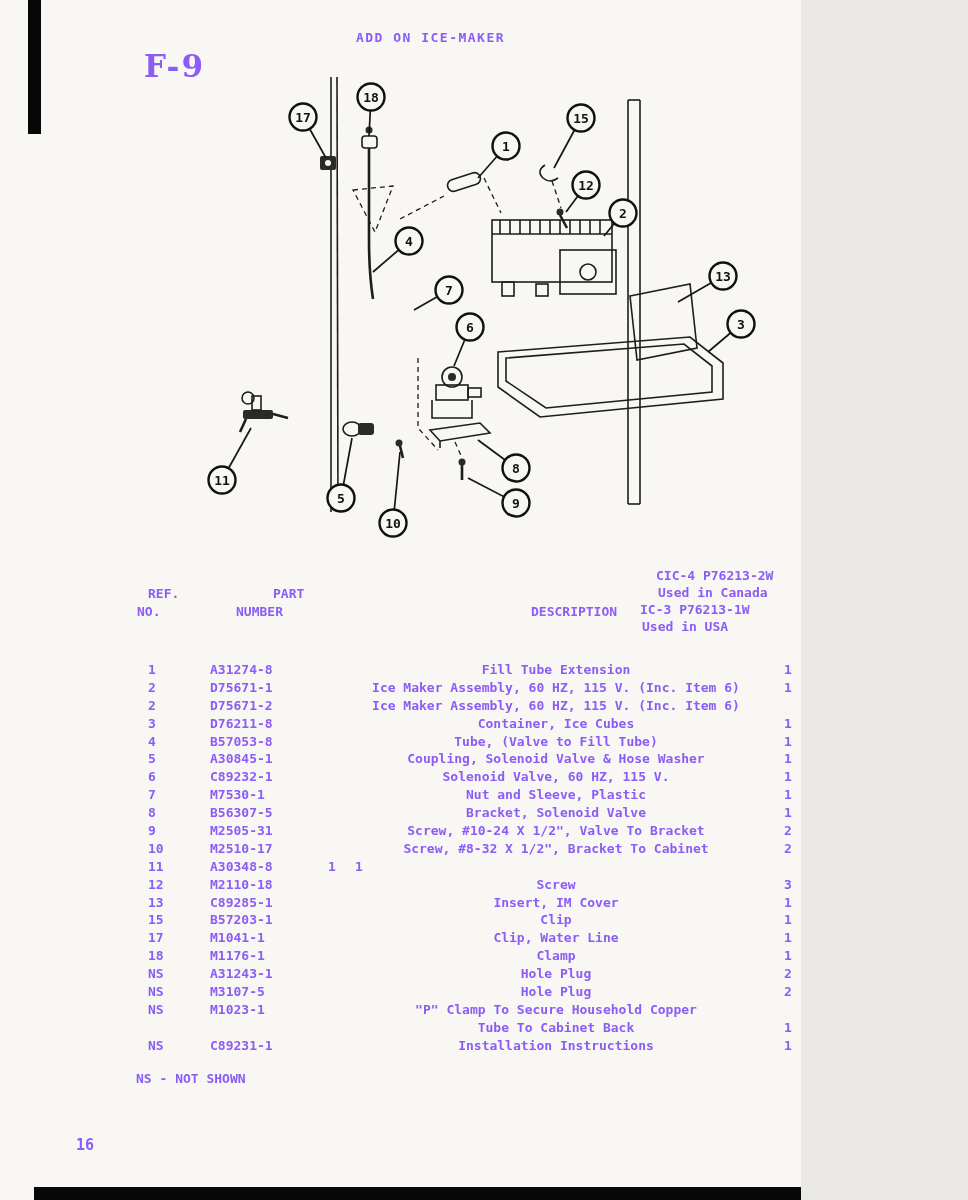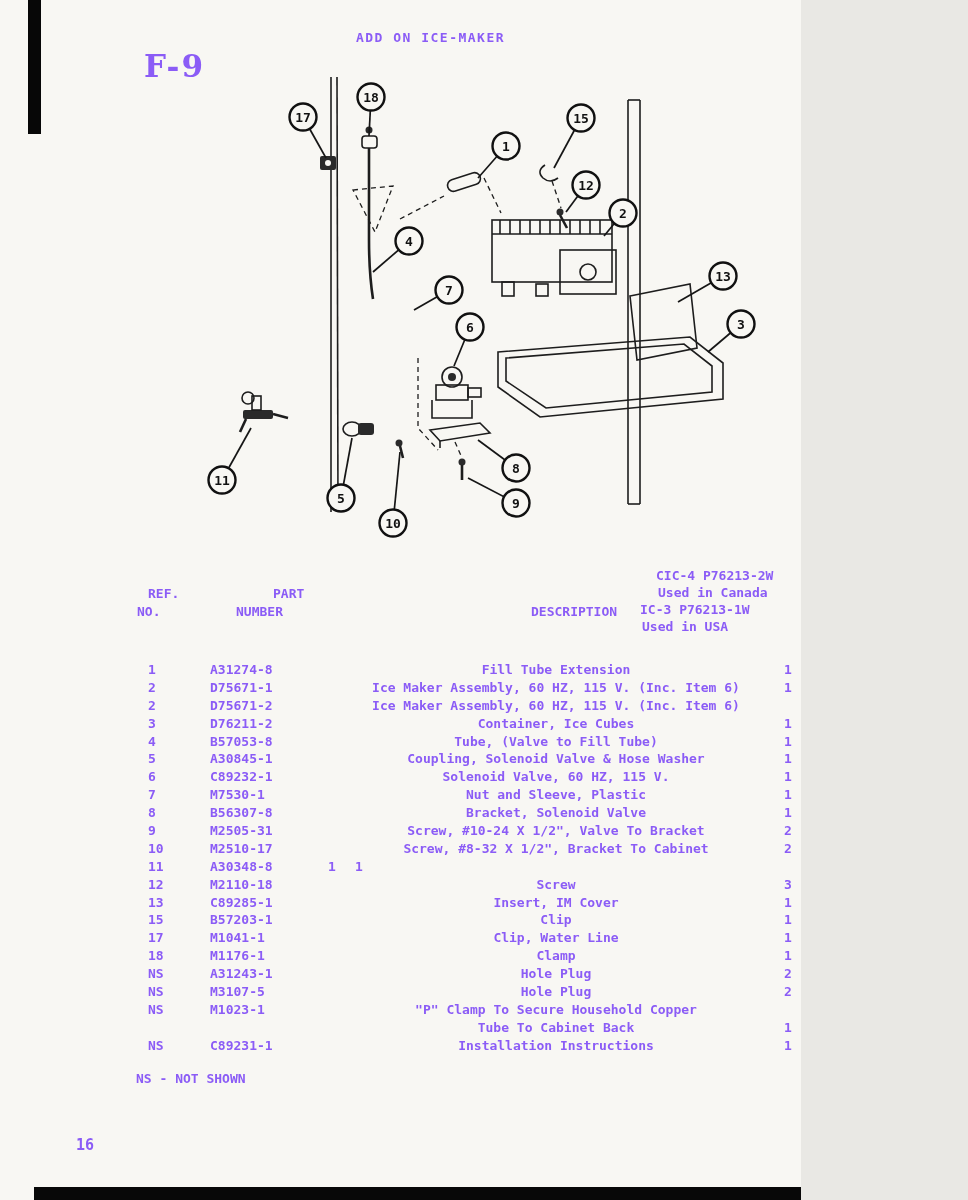--- a/index.html
+++ b/index.html
@@ -242,26 +242,26 @@
   <div class="th th-q1">CIC-4 P76213-2W</div>
   <div class="th th-q2">Used in Canada</div>
   <div class="th th-q3">IC-3 P76213-1W</div>
   <div class="th th-q4">Used in USA</div>
 
   <div class="tbl">
     <div id="parts-rows">
         <div class="prow"><span class="c-ref">1</span><span class="c-part">A31274-8</span><span class="c-desc">Fill Tube Extension</span><span class="c-qty1">1</span><span class="c-qty2">1</span></div>
         <div class="prow"><span class="c-ref">2</span><span class="c-part">D75671-1</span><span class="c-desc">Ice Maker Assembly, 60 HZ, 115 V. (Inc. Item 6)</span><span class="c-qty1">1</span><span class="c-qty2"></span></div>
         <div class="prow"><span class="c-ref">2</span><span class="c-part">D75671-2</span><span class="c-desc">Ice Maker Assembly, 60 HZ, 115 V. (Inc. Item 6)</span><span class="c-qty1"></span><span class="c-qty2">1</span></div>
-        <div class="prow"><span class="c-ref">3</span><span class="c-part">D76211-2</span><span class="c-desc">Container, Ice Cubes</span><span class="c-qty1">1</span><span class="c-qty2">1</span></div>
+        <div class="prow"><span class="c-ref">3</span><span class="c-part">D76211-8</span><span class="c-desc">Container, Ice Cubes</span><span class="c-qty1">1</span><span class="c-qty2">1</span></div>
         <div class="prow"><span class="c-ref">4</span><span class="c-part">B57053-8</span><span class="c-desc">Tube, (Valve to Fill Tube)</span><span class="c-qty1">1</span><span class="c-qty2">1</span></div>
         <div class="prow"><span class="c-ref">5</span><span class="c-part">A30845-1</span><span class="c-desc">Coupling, Solenoid Valve &amp; Hose Washer</span><span class="c-qty1">1</span><span class="c-qty2">1</span></div>
         <div class="prow"><span class="c-ref">6</span><span class="c-part">C89232-1</span><span class="c-desc">Solenoid Valve, 60 HZ, 115 V.</span><span class="c-qty1">1</span><span class="c-qty2">1</span></div>
         <div class="prow"><span class="c-ref">7</span><span class="c-part">M7530-1</span><span class="c-desc">Nut and Sleeve, Plastic</span><span class="c-qty1">1</span><span class="c-qty2">1</span></div>
-        <div class="prow"><span class="c-ref">8</span><span class="c-part">B56307-8</span><span class="c-desc">Bracket, Solenoid Valve</span><span class="c-qty1">1</span><span class="c-qty2">1</span></div>
+        <div class="prow"><span class="c-ref">8</span><span class="c-part">B56307-5</span><span class="c-desc">Bracket, Solenoid Valve</span><span class="c-qty1">1</span><span class="c-qty2">1</span></div>
         <div class="prow"><span class="c-ref">9</span><span class="c-part">M2505-31</span><span class="c-desc">Screw, #10-24 X 1/2", Valve To Bracket</span><span class="c-qty1">2</span><span class="c-qty2">2</span></div>
         <div class="prow"><span class="c-ref">10</span><span class="c-part">M2510-17</span><span class="c-desc">Screw, #8-32 X 1/2", Bracket To Cabinet</span><span class="c-qty1">2</span><span class="c-qty2">2</span></div>
         <div class="prow"><span class="c-ref">11</span><span class="c-part">A30348-8</span><span class="c-qty1">1</span><span class="c-qty2">1</span></div>
         <div class="prow"><span class="c-ref">12</span><span class="c-part">M2110-18</span><span class="c-desc">Screw</span><span class="c-qty1">3</span><span class="c-qty2">3</span></div>
         <div class="prow"><span class="c-ref">13</span><span class="c-part">C89285-1</span><span class="c-desc">Insert, IM Cover</span><span class="c-qty1">1</span><span class="c-qty2">1</span></div>
         <div class="prow"><span class="c-ref">15</span><span class="c-part">B57203-1</span><span class="c-desc">Clip</span><span class="c-qty1">1</span><span class="c-qty2">1</span></div>
         <div class="prow"><span class="c-ref">17</span><span class="c-part">M1041-1</span><span class="c-desc">Clip, Water Line</span><span class="c-qty1">1</span><span class="c-qty2">1</span></div>
         <div class="prow"><span class="c-ref">18</span><span class="c-part">M1176-1</span><span class="c-desc">Clamp</span><span class="c-qty1">1</span><span class="c-qty2">1</span></div>
         <div class="prow"><span class="c-ref">NS</span><span class="c-part">A31243-1</span><span class="c-desc">Hole Plug</span><span class="c-qty1">2</span><span class="c-qty2">2</span></div>
         <div class="prow"><span class="c-ref">NS</span><span class="c-part">M3107-5</span><span class="c-desc">Hole Plug</span><span class="c-qty1">2</span><span class="c-qty2">2</span></div>

